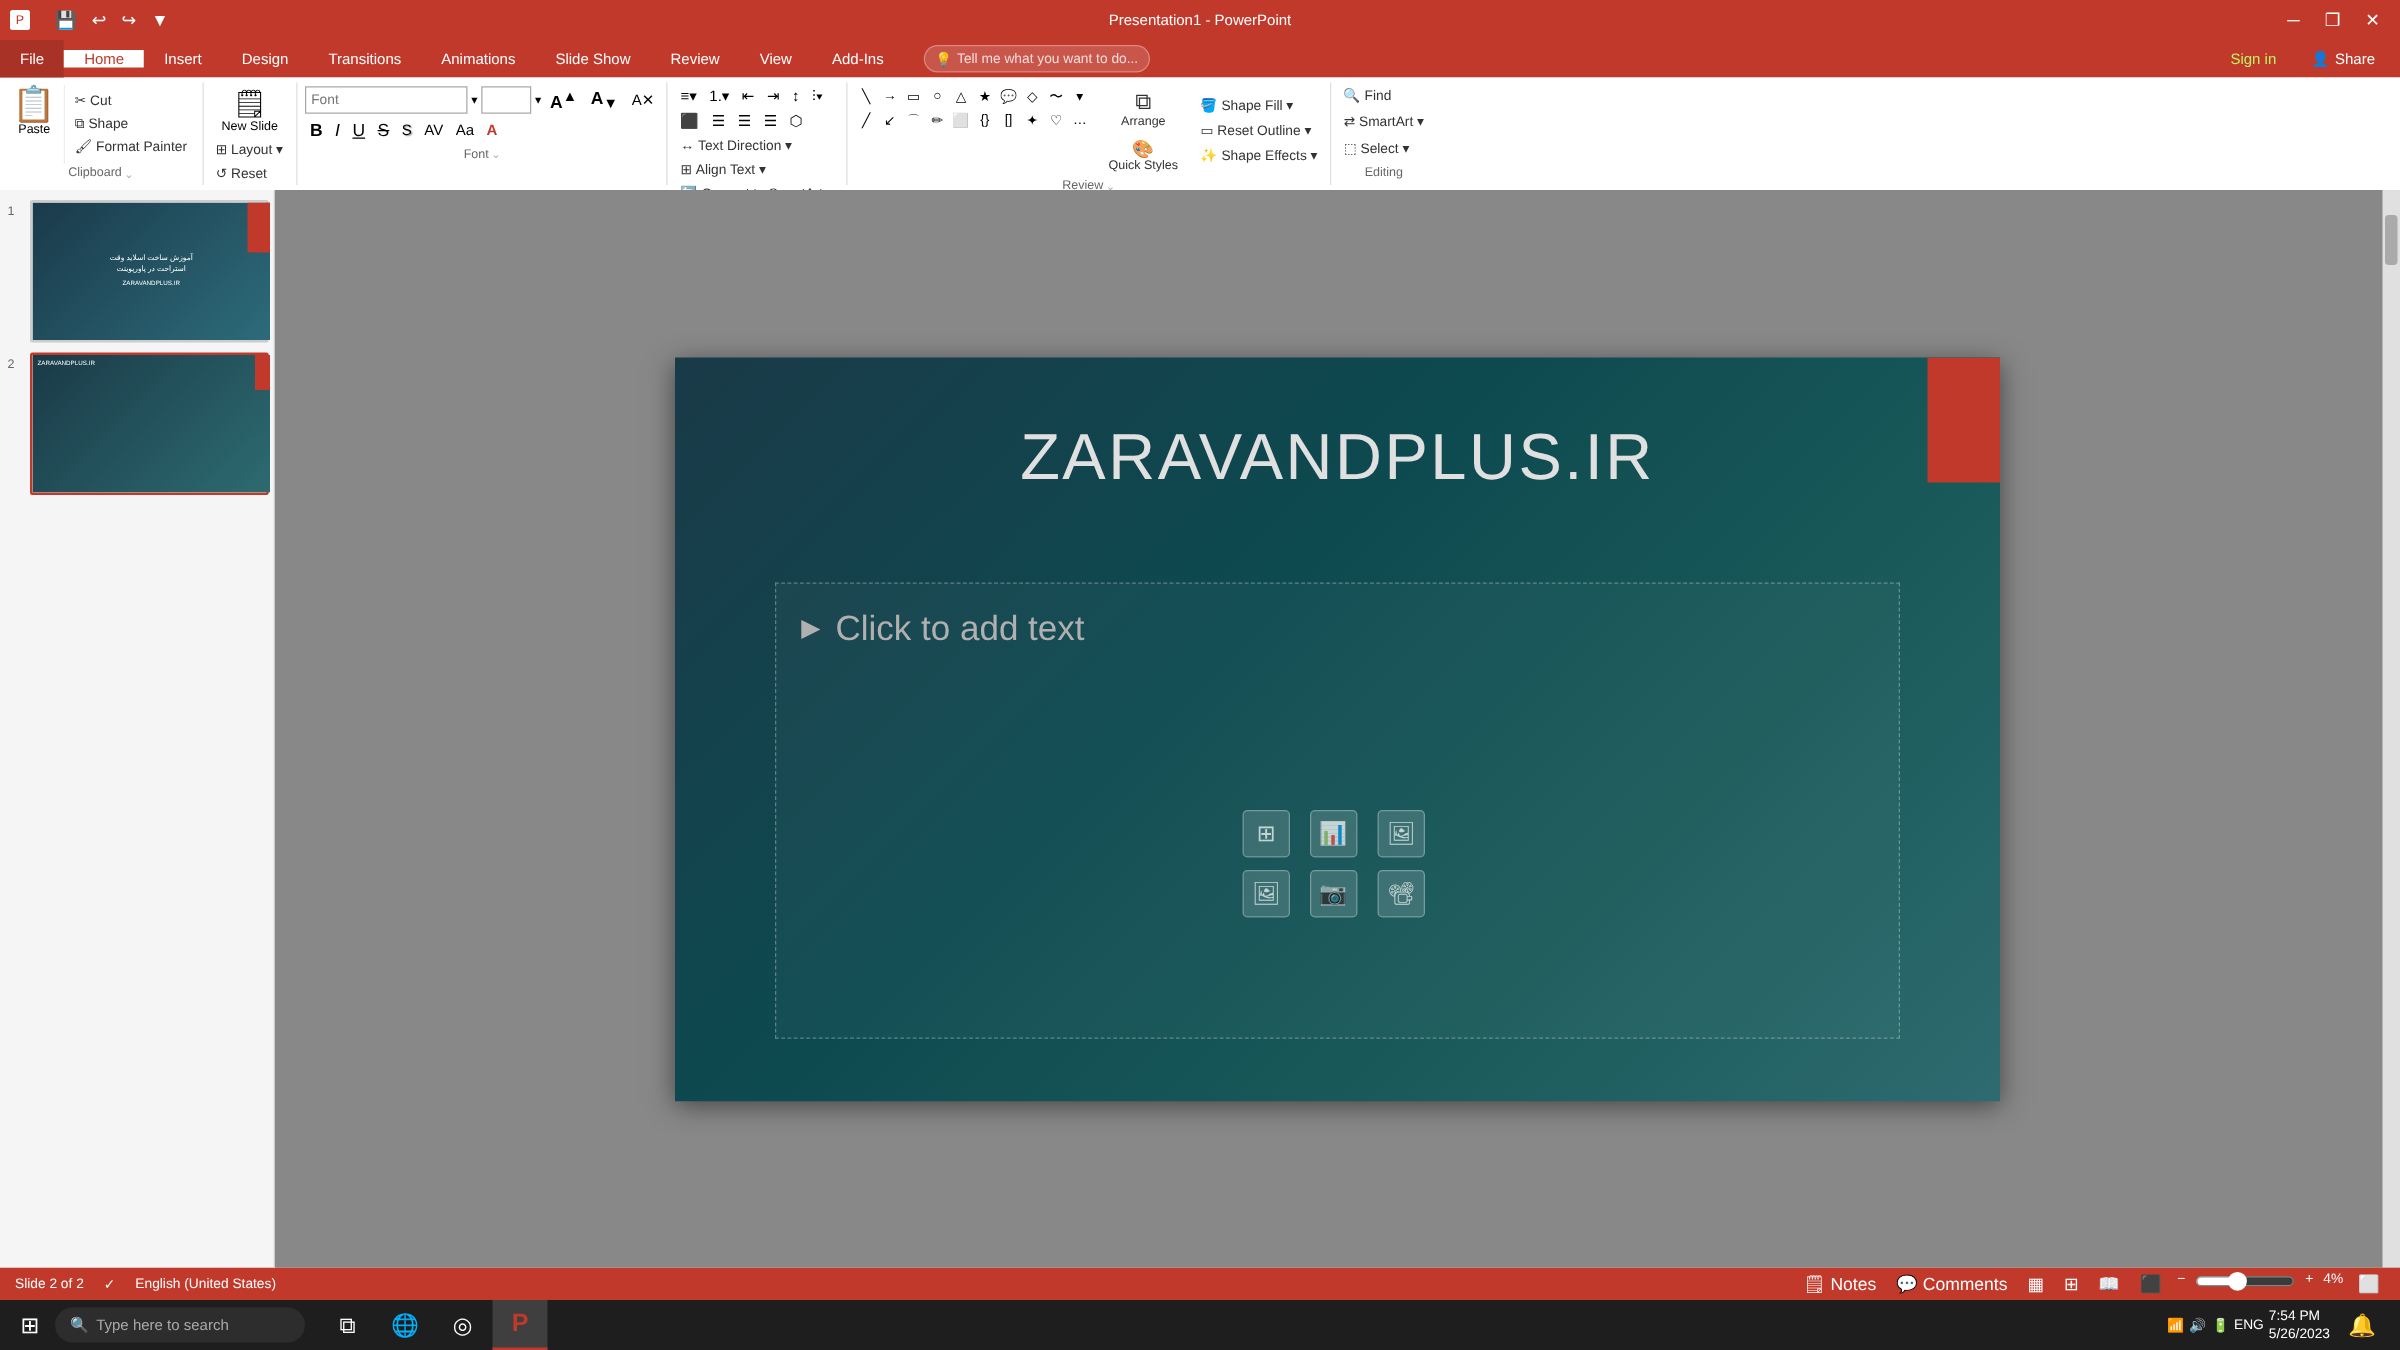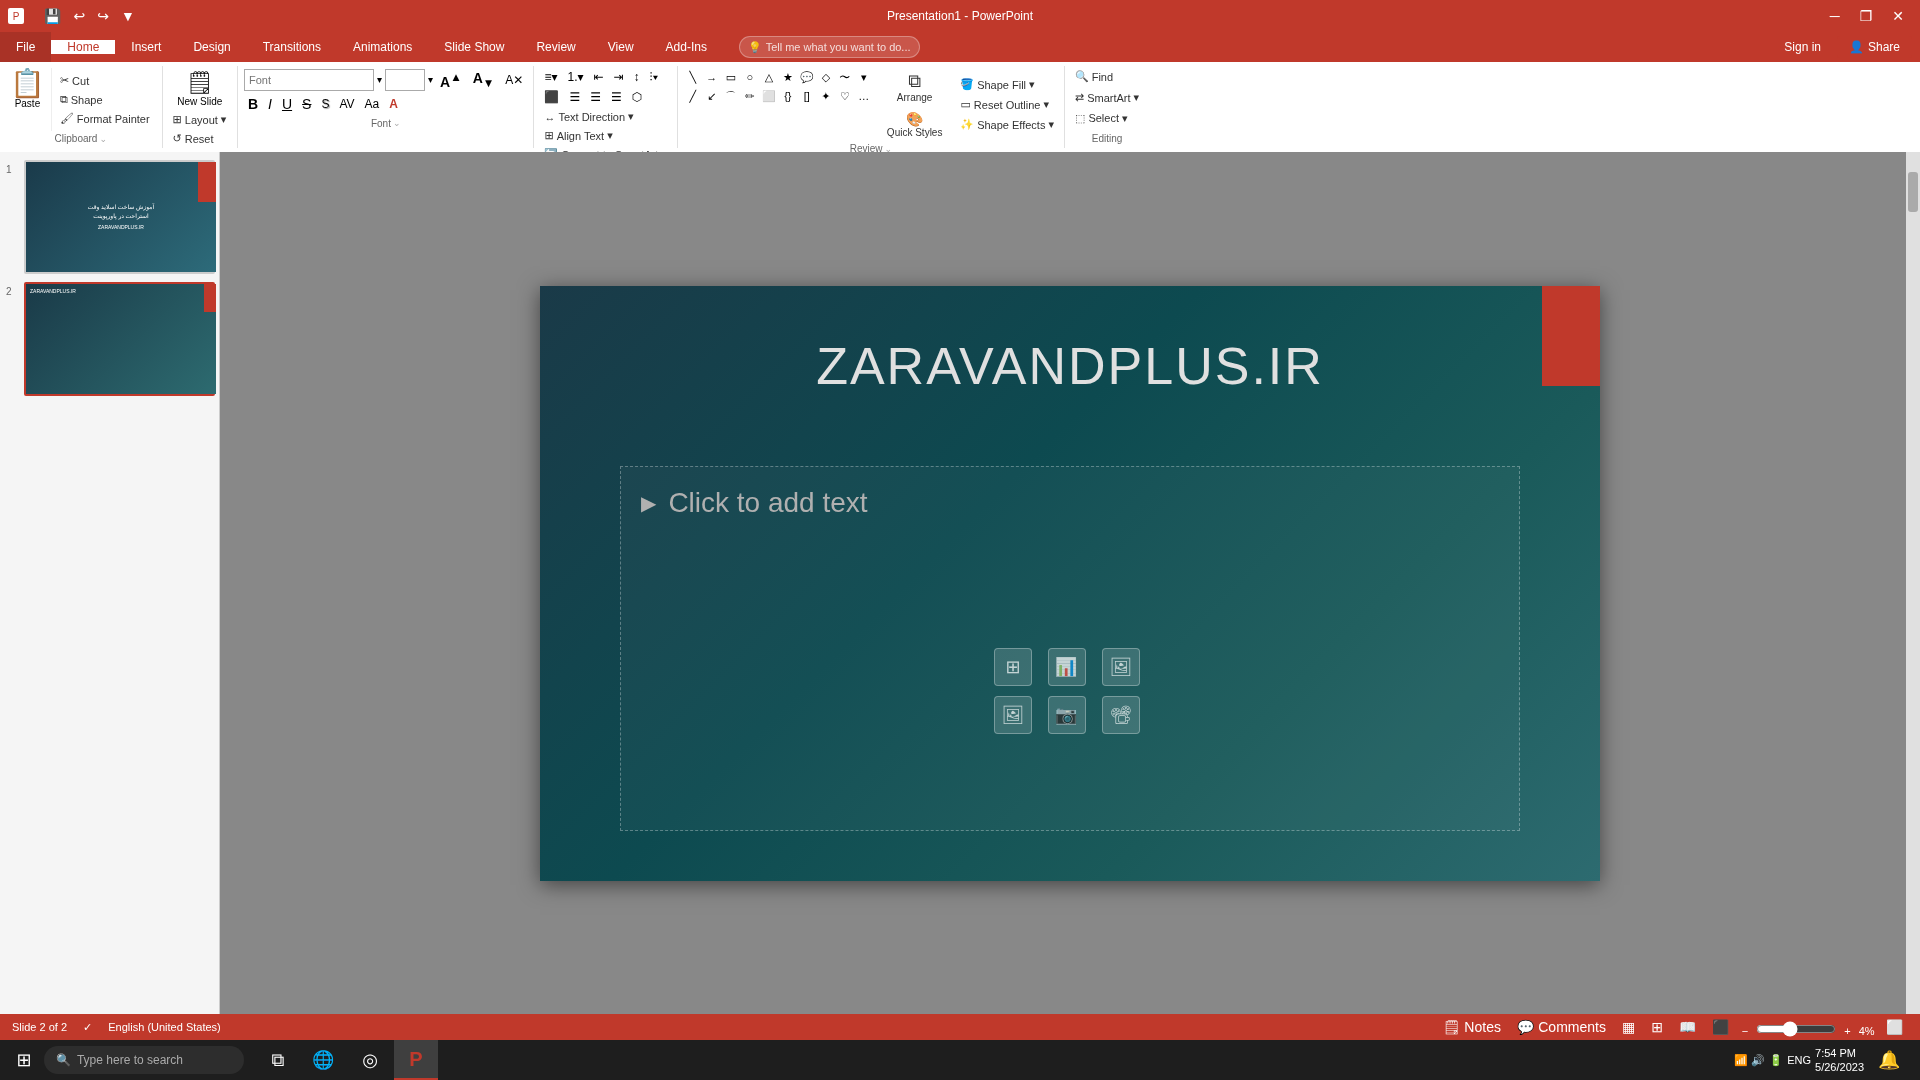--- a/index.html
+++ b/index.html
@@ -310,21 +310,21 @@
       display: flex;
       align-items: center;
       padding: 0 12px;
       color: white;
       font-size: 11px;
       gap: 16px;
     }
     .status-bar-right {
       margin-left: auto;
       display: flex;
-      align-items: flex-end;
+      align-items: flex-start;
       gap: 8px;
     }
     .view-btn {
       background: none; border: none; color: white; cursor: pointer; font-size: 14px; padding: 2px 4px;
     }
     .zoom-slider { width: 80px; accent-color: white; }
 
     
     .taskbar {
       height: 40px;
@@ -418,21 +418,21 @@
   <button class="ribbon-tab">Add-Ins</button>
 
   <div style="margin-left:16px; display:flex; align-items:center;">
     <div class="tell-me" style="background:rgba(255,255,255,0.15); border-color:rgba(255,255,255,0.3); color:rgba(255,255,255,0.8); height:22px;">
       <span>💡</span>
       <span>Tell me what you want to do...</span>
     </div>
   </div>
 
   <div class="header-right">
-    <button class="signin-btn" style="color:#ffffff;">Sign in</button>
+    <button class="signin-btn" style="color:#bef264;">Sign in</button>
     <button class="share-btn">
       <span>👤</span>
       <span>Share</span>
     </button>
   </div>
 </div>
 
 <div class="ribbon-content">
 
   <div class="clipboard-group" style="display:flex;flex-direction:column;padding:2px 4px;border-right:1px solid #e0e0e0;">

